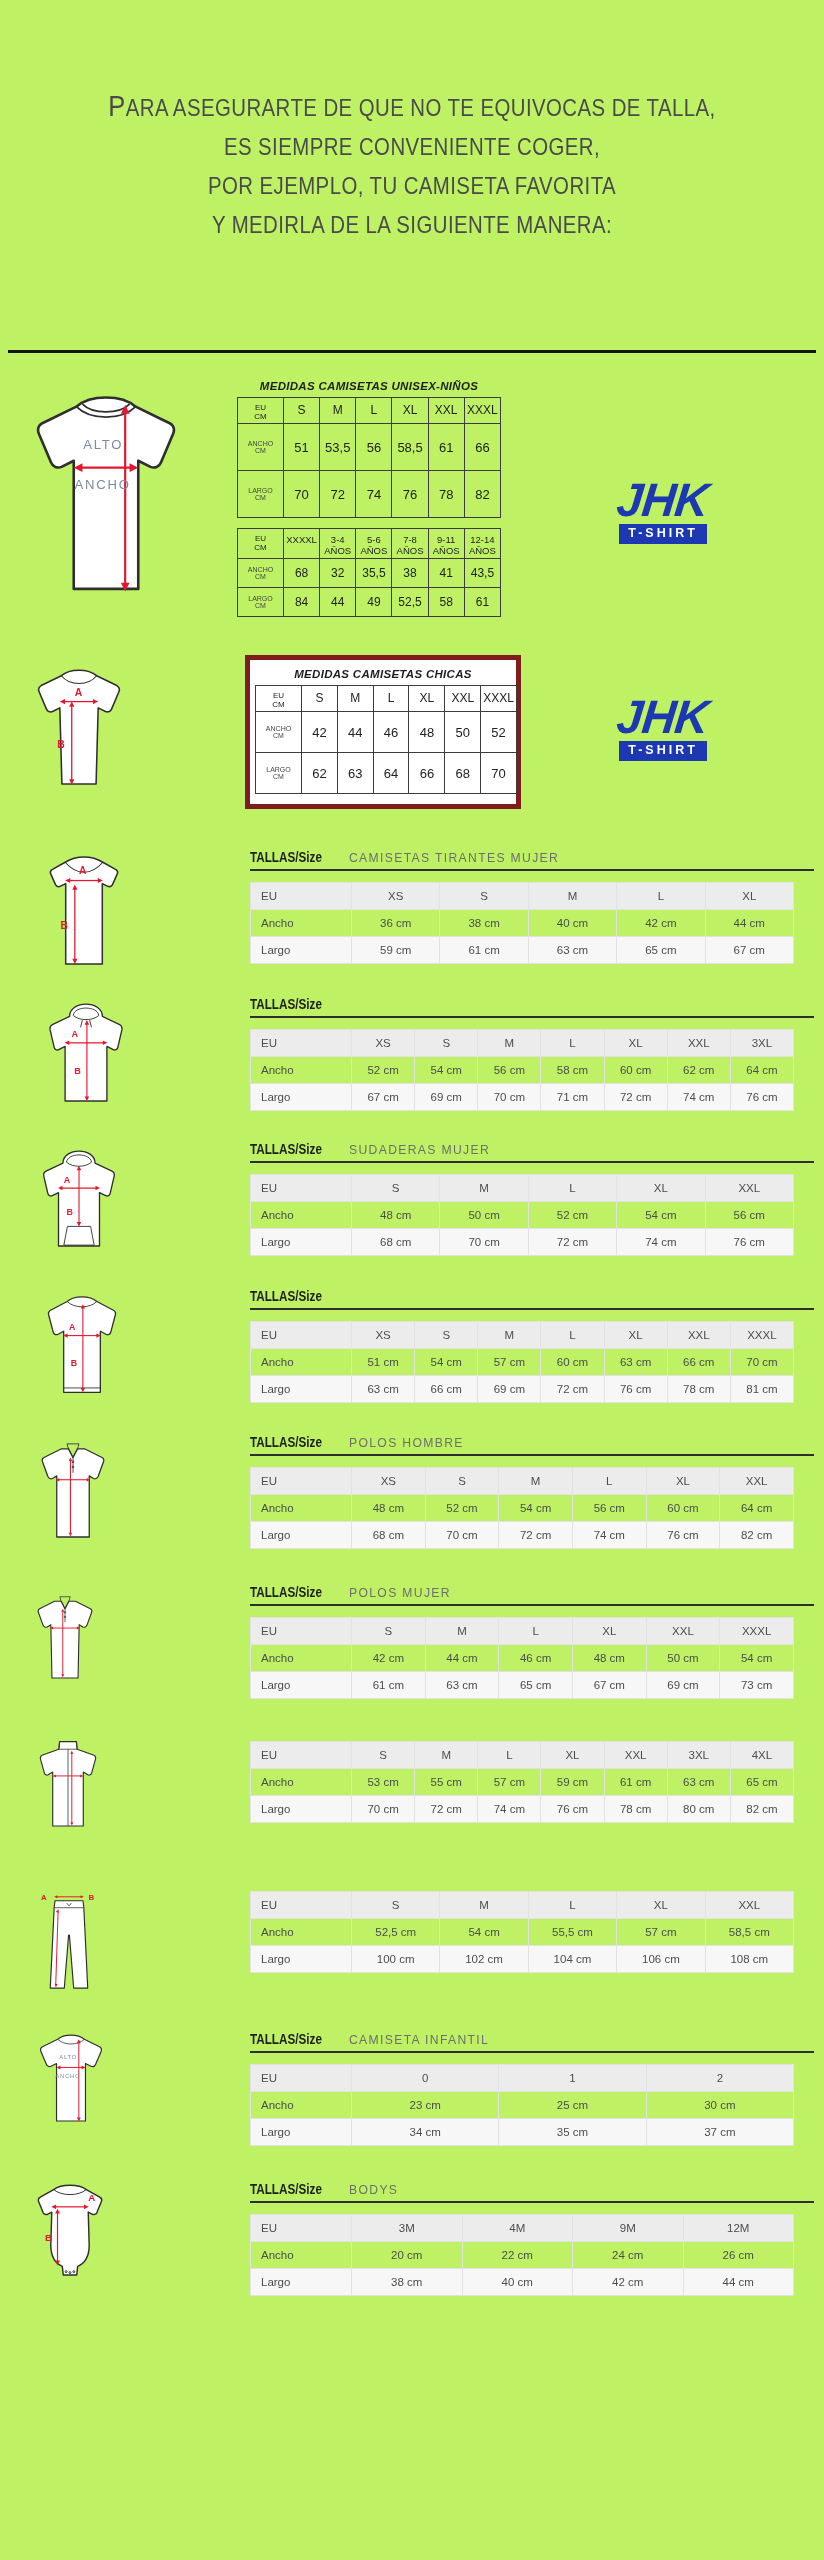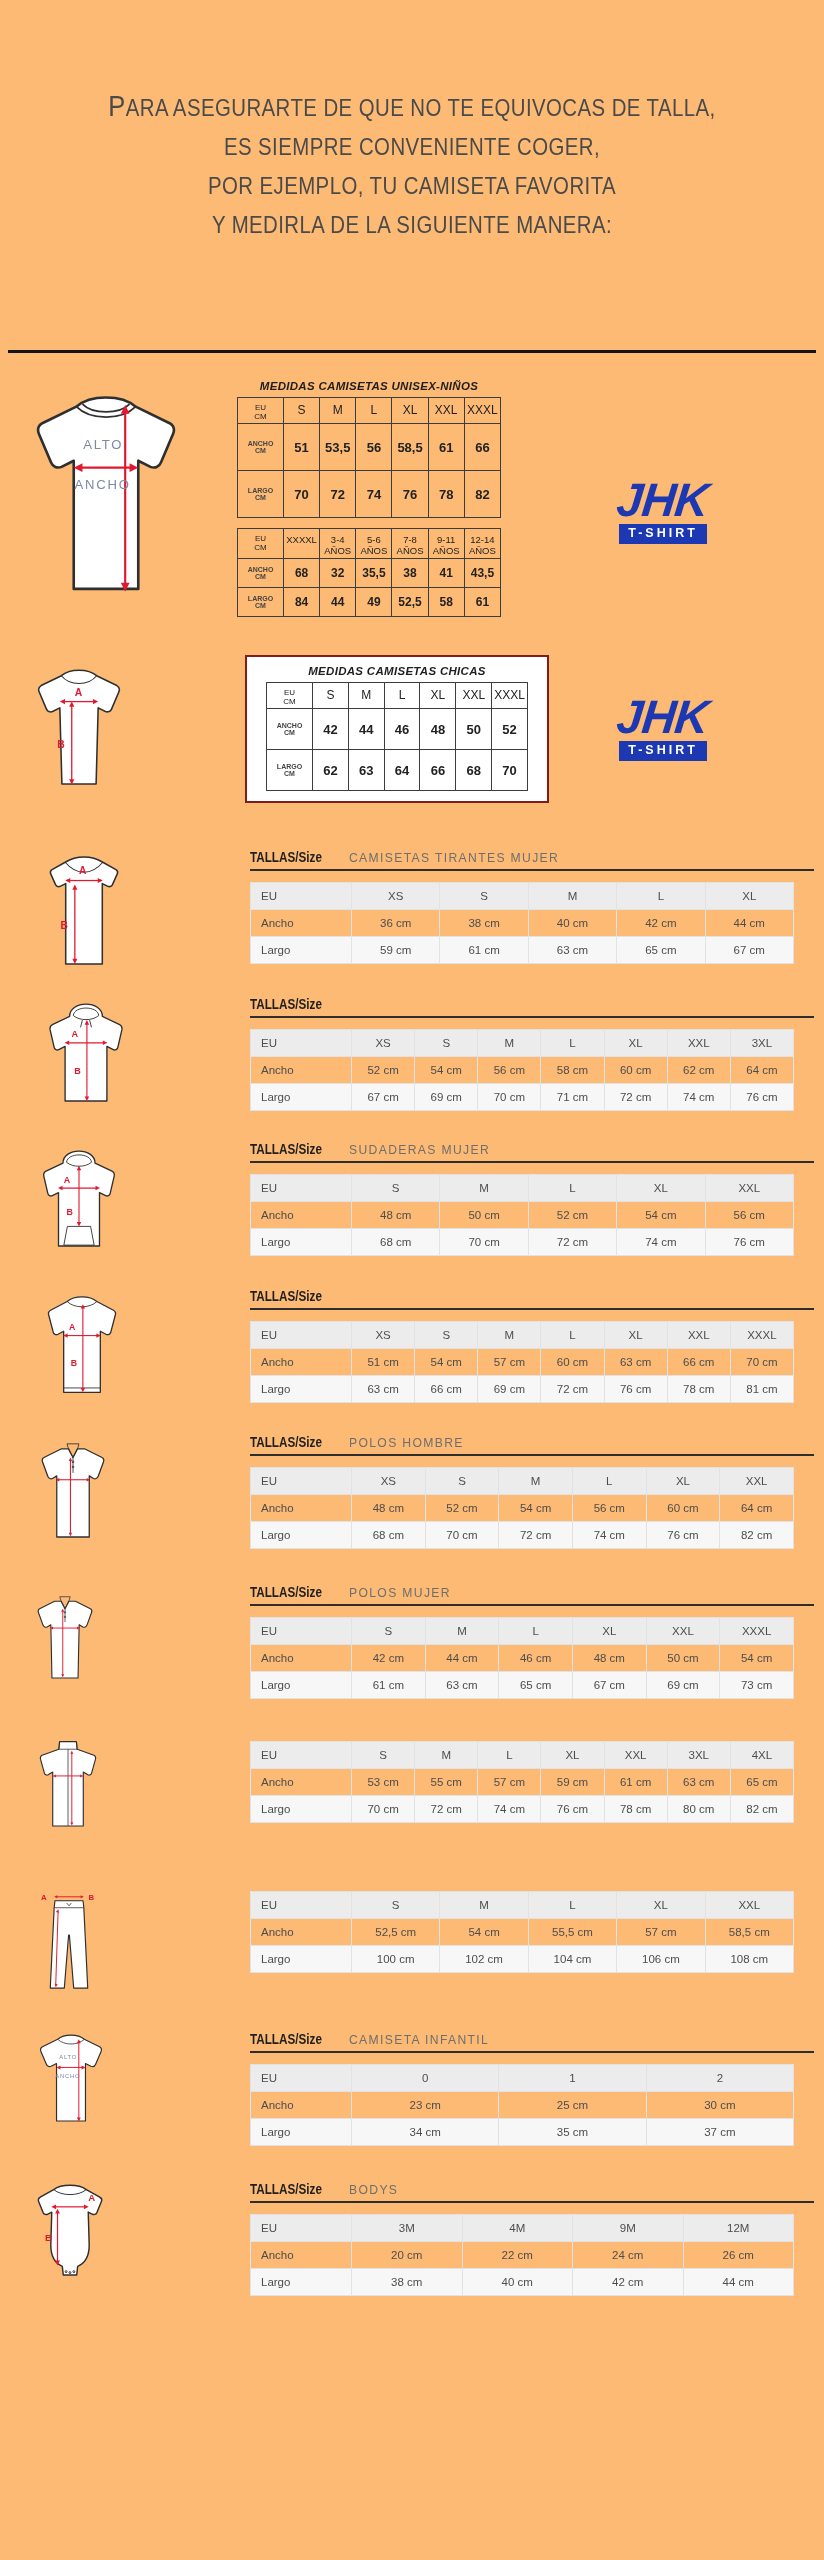--- a/index.html
+++ b/index.html
@@ -1,41 +1,41 @@
 <!DOCTYPE html>
 <html><head>
 <meta charset="utf-8">
 <style>
   html,body{margin:0;padding:0;background:#fff;}
-  #page{position:relative;width:824px;height:2560px;background:#fdba74;overflow:hidden;
+  #page{position:relative;width:824px;height:2560px;background:#bef264;overflow:hidden;
         font-family:"Liberation Sans",sans-serif;color:#333;}
   .abs{position:absolute;}
 
   
   .intro{top:86px;left:0;width:824px;text-align:center;}
   .intro p{margin:0;font-size:24px;line-height:39px;color:#4a4a4a;letter-spacing:.5px;
            transform:scaleX(.85);transform-origin:center;}
   .intro p:first-child::first-letter{font-size:30px;}
 
   .toprule{top:350px;left:8px;width:808px;border-top:3px solid #141414;}
 
   
   .kids-title{font-size:11.5px;font-weight:bold;color:#1e1e1e;text-align:center;letter-spacing:.3px;margin:0 0 5px 0;font-style:italic;}
   table.kids{border-collapse:collapse;width:264px;table-layout:fixed;}
   table.kids th,table.kids td{border:1px solid #3c3c3c;text-align:center;color:#222;
       white-space:pre-line;padding:2px;font-weight:normal;}
   table.kids th{font-size:12px;vertical-align:top;padding-top:5px;}
   table.kids th:first-child{font-size:8px;}
-  table.kids td{font-size:13px;height:42px;font-weight:bold;}
+  table.kids td{font-size:13px;height:42px;}
   table.kids td:first-child{font-size:7px;color:#444;}
   table.kids col.c0{width:46px;}
   table.kids-b th{font-size:9.5px;}
   table.kids-b td{height:24px;font-size:12px;}
 
-  .girls-box{border:2px solid #7f1d1d;width:304px;padding:8px 5px 10px 5px;box-sizing:border-box;background:#fff;}
+  .girls-box{border:5px solid #7f1d1d;width:276px;padding:8px 5px 10px 5px;box-sizing:border-box;background:#fff;}
   .girls-box table.kids{margin:4px auto 0 auto;width:262px;}
   .girls-box table.kids td{height:36px;}
 
   
   .jhk{width:160px;text-align:center;}
   .jhk .jhk-word{font-size:47px;font-weight:bold;font-style:italic;letter-spacing:-1px;
       transform:skewX(-6deg);display:inline-block;line-height:1;}
   .jhk .jhk-bar{display:inline-block;margin-top:0;color:#fff;font-weight:bold;font-size:12.5px;
       letter-spacing:3px;padding:2px 9px 3px 9px;line-height:1.2;}
 

